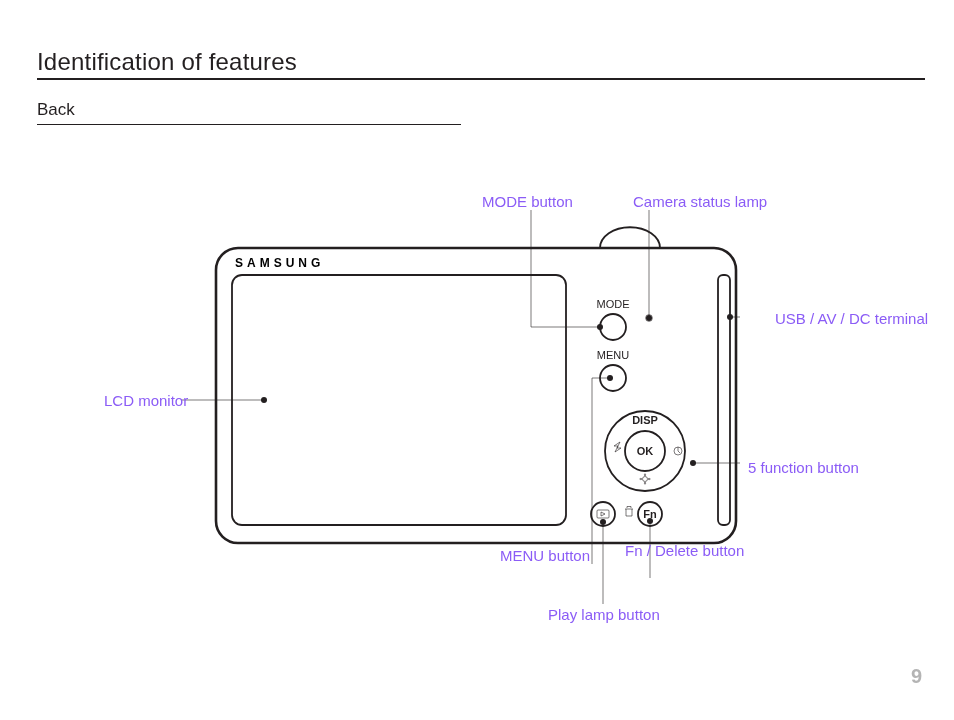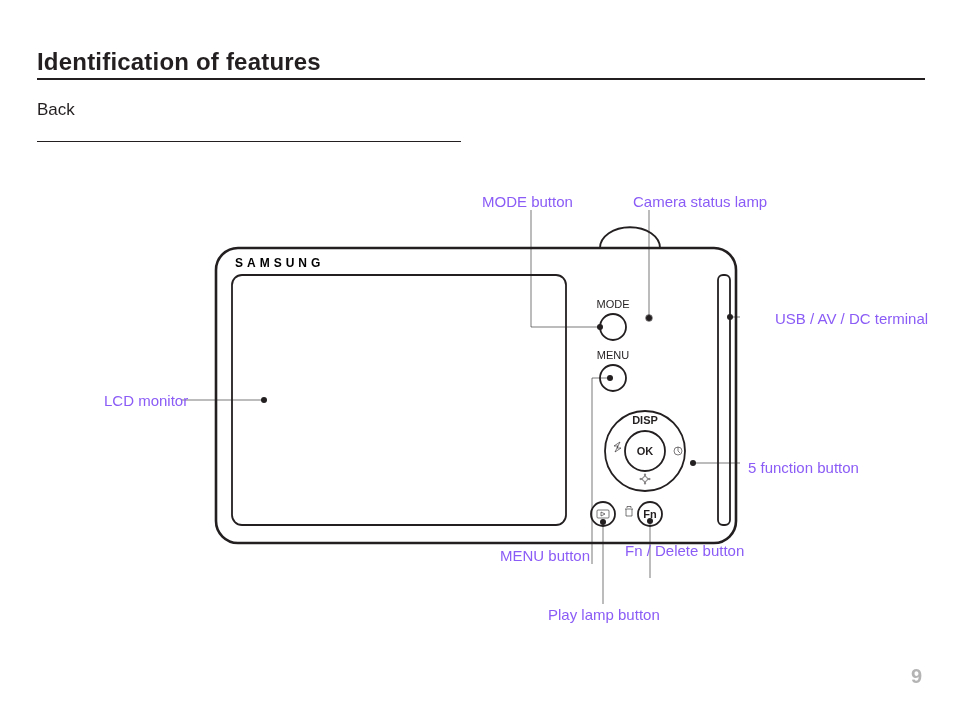--- a/index.html
+++ b/index.html
@@ -1,18 +1,18 @@
 <!DOCTYPE html>
 <html><head>
 <meta charset="utf-8">
 <style>
   html,body{margin:0;padding:0;width:954px;height:720px;background:#fff;font-family:Arial,Helvetica,sans-serif;color:#231f20}
   .page{position:relative;width:954px;height:720px}
-  .heading{position:absolute;left:37px;top:48px;width:888px;border-bottom:2px solid #231f20;padding-bottom:2px;font-family:"Arial Narrow",Arial,sans-serif;font-stretch:condensed;font-weight:700;font-size:24px;letter-spacing:.2px}
-  .subheading{position:absolute;left:37px;top:100px;width:424px;border-bottom:1px solid #231f20;font-family:"Arial Narrow",Arial,sans-serif;font-stretch:condensed;font-size:17px;padding-bottom:21px}
+  .heading{position:absolute;left:37px;top:48px;width:888px;border-bottom:2px solid #231f20;padding-bottom:2px;font-family:"Arial Narrow",Arial,sans-serif;font-stretch:condensed;font-weight:400;font-size:24px;letter-spacing:.2px}
+  .subheading{position:absolute;left:37px;top:100px;width:424px;border-bottom:1px solid #231f20;font-family:"Arial Narrow",Arial,sans-serif;font-stretch:condensed;font-size:17px;padding-bottom:4px}
   .pagenum{position:absolute;right:32px;bottom:32px;color:#b4b4b4;font-weight:700;font-size:20px}
   .label{position:absolute;font-family:"Arial Narrow",Arial,sans-serif;font-stretch:condensed;font-size:15px;color:#8b5cf6;white-space:nowrap}
   .dot{position:absolute;width:6px;height:6px;border-radius:50%;background:#231f20;transform:translate(-3px,-3px)}
   svg{position:absolute;overflow:visible}
   .thinline{stroke:#231f20;stroke-width:.6;fill:none}
   .midline{stroke:#231f20;stroke-width:1.8;fill:none}
   .heavyline{stroke:#231f20;stroke-width:2.6;fill:none}
   .cambrand{font-family:Arial,Helvetica,sans-serif;font-weight:700;font-size:12px;letter-spacing:4px}
   .tinytxt{font-family:"Arial Narrow",Arial,sans-serif;font-stretch:condensed;font-size:11px;fill:#231f20}
 </style>

